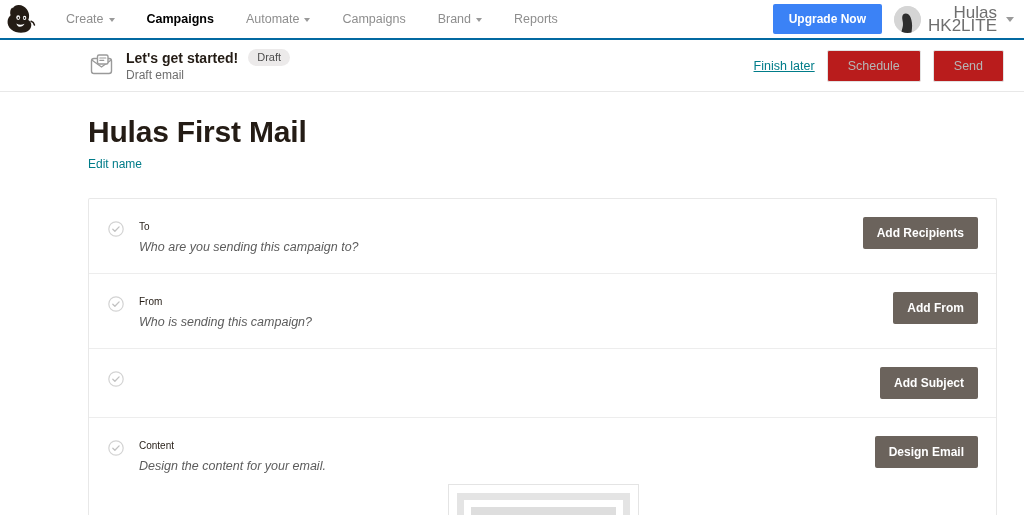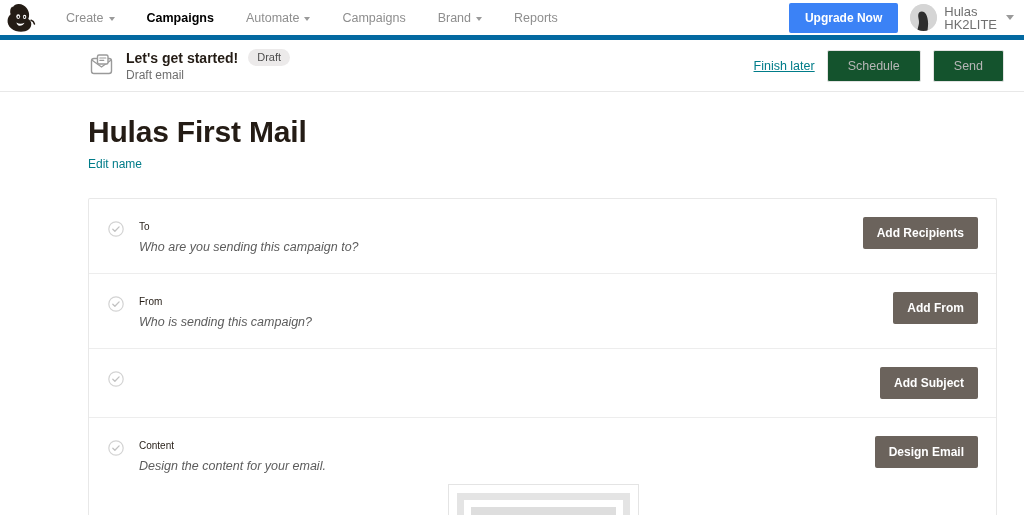--- a/index.html
+++ b/index.html
@@ -9,21 +9,21 @@
     font-family: "Liberation Sans", sans-serif;
     color: #241c15;
     overflow: hidden;
   }
 
   
   .topnav {
     height: 40px;
     display: flex;
     align-items: center;
-    border-bottom: 5px solid #0369a1;
+    border-bottom: 2px solid #0369a1;
     padding: 0 0 0 0;
     position: relative;
   }
   .logo {
     width: 42px; height: 40px;
     display: flex; align-items: center; justify-content: center;
     flex: 0 0 auto;
     padding-left: 2px;
   }
   .nav-items {
@@ -76,23 +76,24 @@
   .avatar {
     width: 27px; height: 27px;
     border-radius: 50%;
     background: #d8d8d8;
     overflow: hidden;
     display: block;
     flex: 0 0 auto;
   }
   .account-names {
     display: flex; flex-direction: column;
-    font-size: 13px;
+    font-size: 17px;
     color: #6f6f6f;
     line-height: 13px;
+    align-items: flex-end;
   }
   .acct-chev {
     width: 0; height: 0;
     border-left: 4px solid transparent;
     border-right: 4px solid transparent;
     border-top: 5px solid #9a9a9a;
     margin-left: 2px;
   }
 
   
@@ -136,21 +137,21 @@
   }
   .link-finish {
     font-size: 12.5px;
     color: #007c89;
     text-decoration: underline;
     cursor: pointer;
   }
   .ghost-btn {
     font-size: 12.5px;
     color: #b6b6b6;
-    background: #14532d;
+    background: #b91c1c;
     border: 1px solid #e2e2e2;
     border-radius: 2px;
     padding: 8px 20px;
     cursor: default;
     font-family: "Liberation Sans", sans-serif;
   }
 
   
   .page {
     padding: 22px 0 0 88px;

